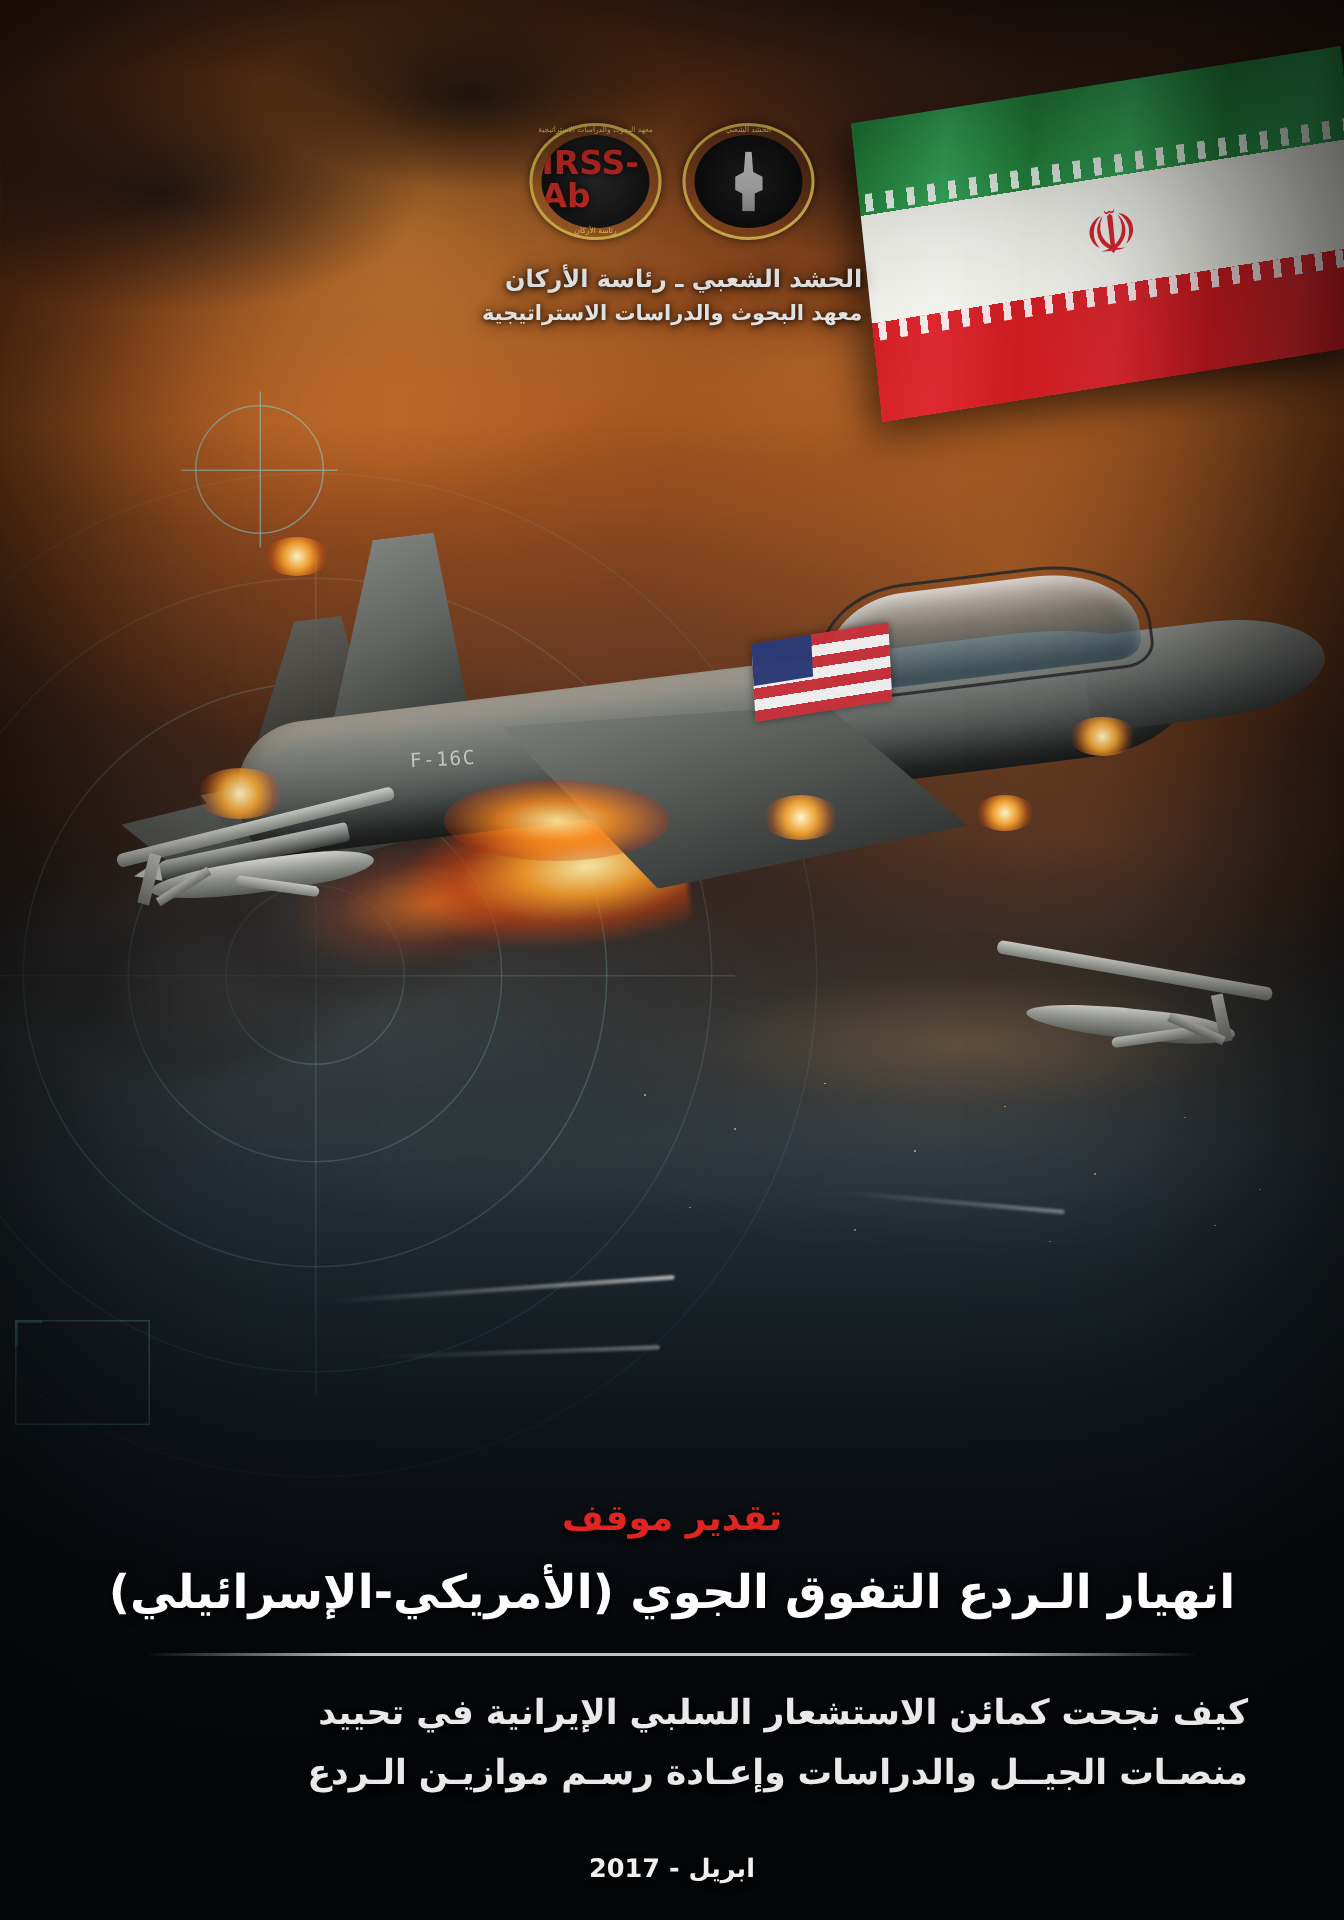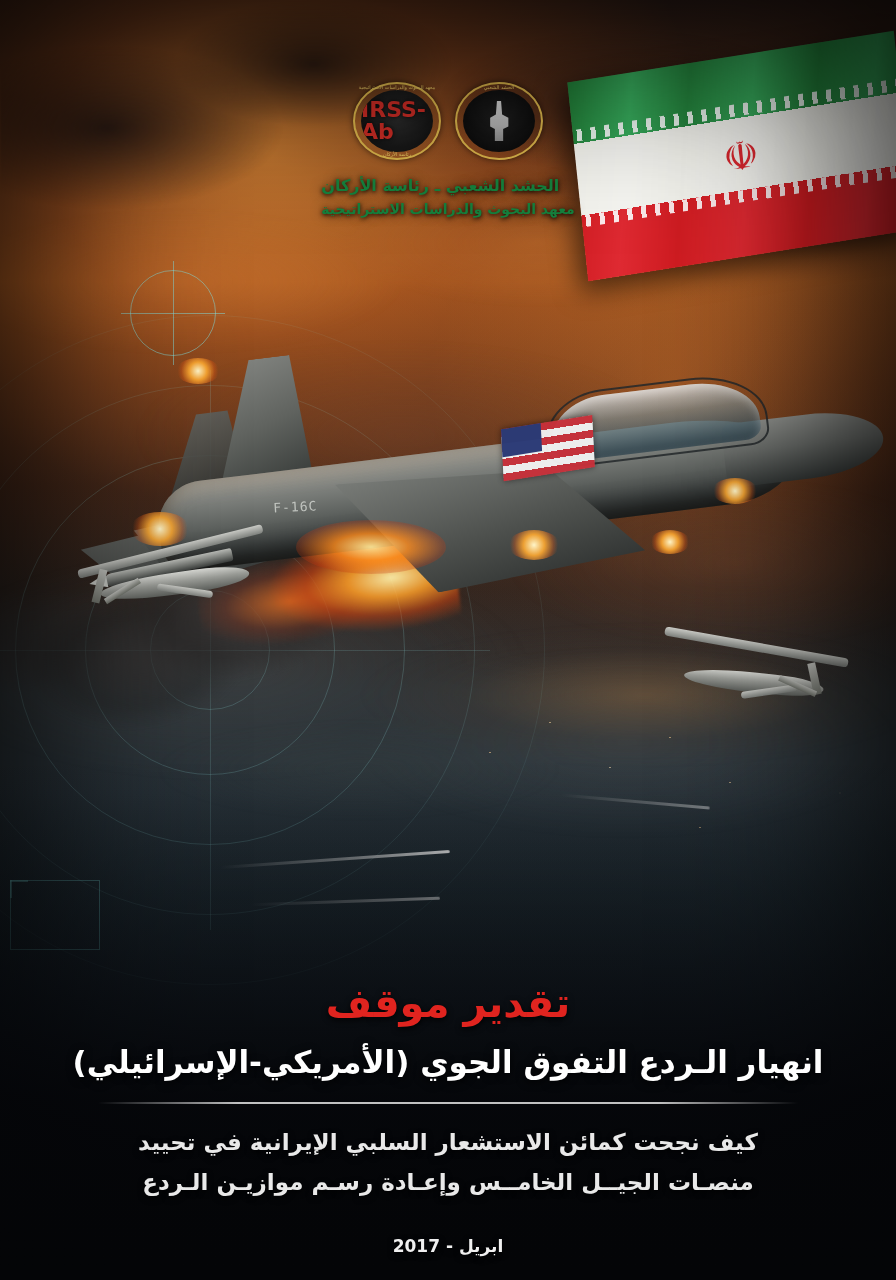--- a/index.html
+++ b/index.html
@@ -383,22 +383,22 @@
   }
   .logo2 .logo-inner { background: radial-gradient(circle at 50% 45%, #1e1e1e 0%, #0d0d0d 70%); }
   .logo2 .fist {
     width: 26px; height: 40px;
     background: linear-gradient(180deg, #d9d9d9 0%, #b9b9b9 60%, #8f8f8f 100%);
     clip-path: polygon(42% 0%, 58% 0%, 62% 34%, 86% 42%, 86% 64%, 66% 70%, 66% 100%, 34% 100%, 34% 70%, 16% 64%, 16% 42%, 38% 34%);
     opacity: .95;
   }
   .org-lines {
     margin-top: 10px;
-    text-align: left;
-    color: #15803d;
+    text-align: right;
+    color: #e5e5e5;
     text-shadow: 0 1px 4px rgba(0,0,0,.95), 0 0 12px rgba(0,0,0,.7);
     line-height: 1.55;
   }
   .org-line-1 { font-size: 16px; font-weight: bold; }
   .org-line-2 { font-size: 14px; font-weight: bold; }
 
   
   .iran-flag {
     position: absolute;
     right: -10px; top: 56px;
@@ -446,21 +446,21 @@
     text-align: center;
   }
   .bottom-shade {
     position: absolute;
     left: 0; right: 0; bottom: 0; height: 520px;
     background: linear-gradient(180deg, rgba(6,8,11,0) 0%, rgba(6,8,11,.55) 35%, rgba(4,5,8,.9) 65%, #040507 100%);
     z-index: -1;
   }
   .kicker {
     color: #e0241f;
-    font-size: 40px;
+    font-size: 24px;
     font-weight: bold;
     letter-spacing: 1px;
     text-shadow: 0 2px 6px rgba(0,0,0,.9);
     margin-bottom: 16px;
   }
   .main-title {
     color: #ffffff;
     font-size: 31px;
     font-weight: bold;
     line-height: 1.35;
@@ -473,20 +473,21 @@
     margin: 18px auto 18px;
     background: linear-gradient(90deg, rgba(255,255,255,0) 0%, rgba(255,255,255,.75) 20%, rgba(255,255,255,.75) 80%, rgba(255,255,255,0) 100%);
   }
   .subtitle {
     color: #e9e9e9;
     font-size: 23px;
     font-weight: bold;
     line-height: 1.75;
     text-shadow: 0 2px 6px rgba(0,0,0,.9);
     padding: 0 24px;
+    text-align: right;
   }
   .date {
     margin-top: 34px;
     color: #f0f0f0;
     font-size: 17px;
     font-weight: bold;
     letter-spacing: .5px;
     text-shadow: 0 2px 6px rgba(0,0,0,.9);
   }
 
@@ -592,18 +593,18 @@
       <div class="org-line-2">معهد البحوث والدراسات الاستراتيجية</div>
     </div>
   </div>
 
   <div class="bottom">
     <div class="bottom-shade"></div>
     <div class="kicker">تقدير موقف</div>
     <div class="main-title">انهيار الـردع التفوق الجوي (الأمريكي-الإسرائيلي)</div>
     <div class="rule"></div>
     <div class="subtitle">كيف نجحت كمائن الاستشعار السلبي الإيرانية في تحييد</div>
-    <div class="subtitle">منصـات الجيــل الخامــس وإعـادة رسـم موازيـن الـردع</div>
+    <div class="subtitle">منصـات الجيــل والدراسات وإعـادة رسـم موازيـن الـردع</div>
     <div class="date">ابريل - 2017</div>
   </div>
 
   <div class="vignette"></div>
 </div>
 
 </body></html>

